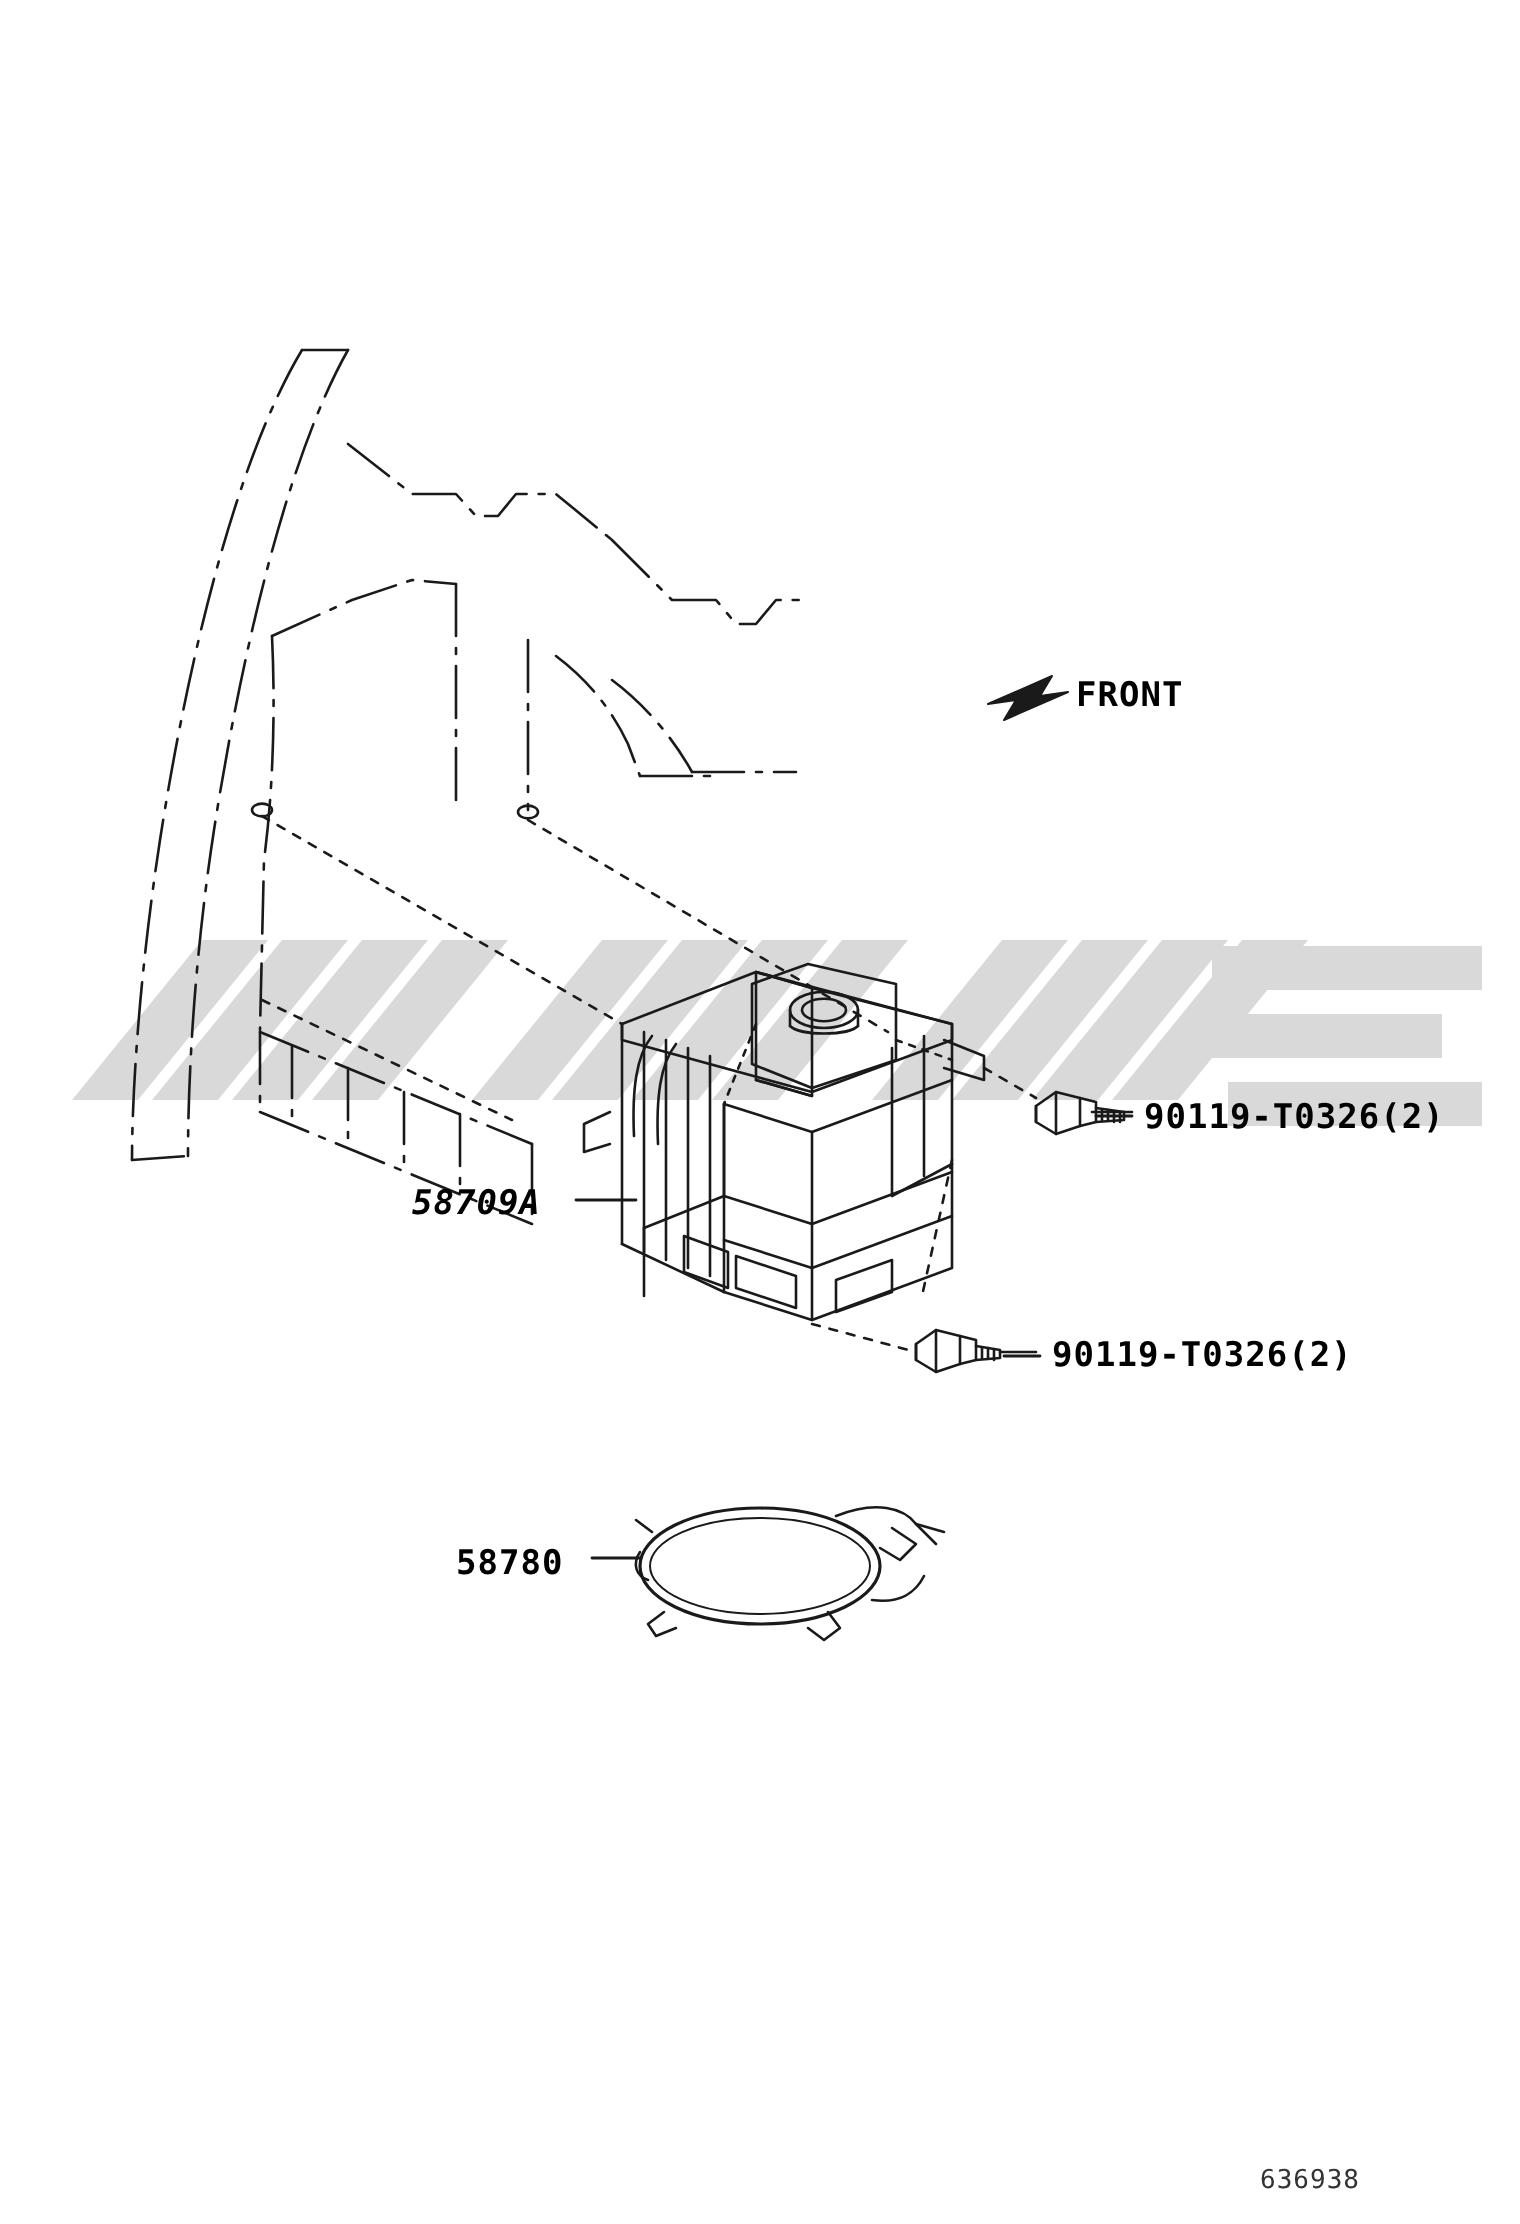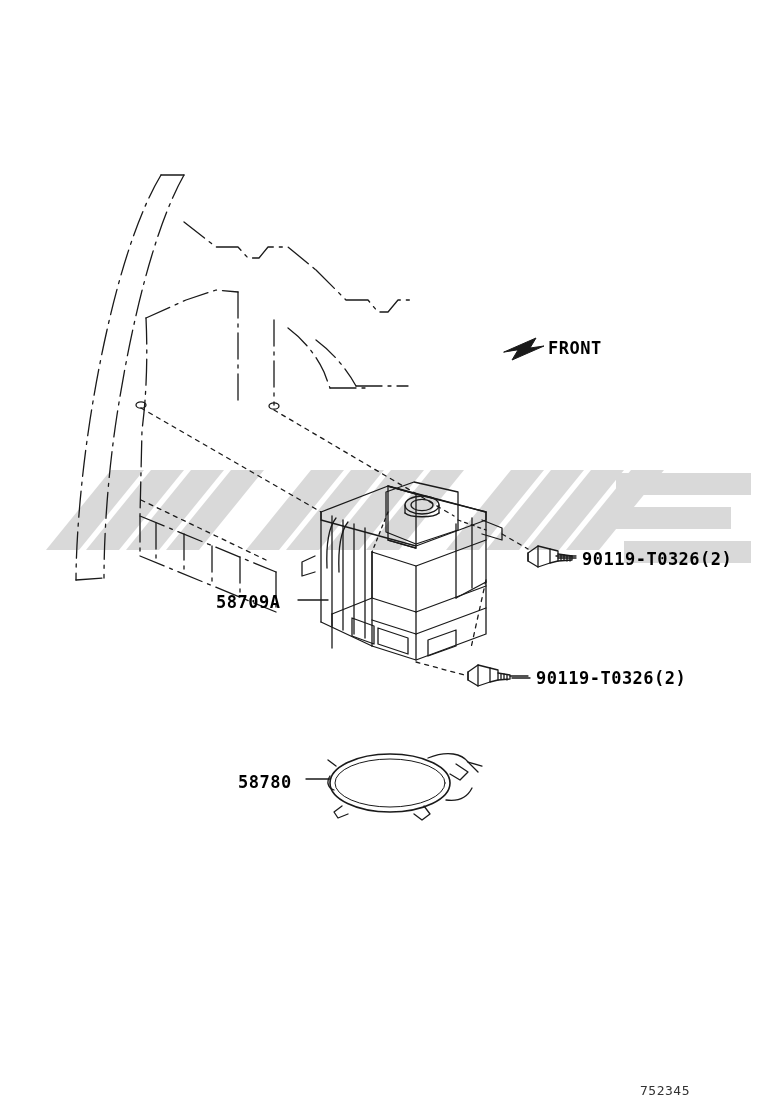--- a/index.html
+++ b/index.html
@@ -9,21 +9,21 @@
   }
   body {
     width: 760px;
     height: 1112px;
     position: relative;
     overflow: hidden;
     font-family: "DejaVu Sans Mono", monospace;
   }
   #diagram-root {
     position: absolute;
-    left: 16px; top: 0;
+    left: 6px; top: 0;
     width: 692px;
     height: 1112px;
   }
   svg.layer {
     position: absolute;
     left: 0; top: 0;
     width: 760px;
     height: 1112px;
     overflow: visible;
   }
@@ -211,21 +211,21 @@
       <path d="M542 558 L560 558" stroke-width="1.4"></path>
 
       <path d="M496 678 L514 678" stroke-width="1.4"></path>
     </g>
   </svg>
 
   <div class="label" style="left:532px; top:338px;">FRONT</div>
 
   <div class="label" style="left:566px; top:549px;">90119-T0326(2)</div>
 
-  <div class="label" style="left:200px; top:592px;">58709A</div>
+  <div class="label" style="left:200px; top:592px;font-style:italic;">58709A</div>
 
   <div class="label" style="left:520px; top:668px;">90119-T0326(2)</div>
 
   <div class="label" style="left:222px; top:772px;text-align:center;">58780</div>
 
-  <div id="corner-code">752345</div>
+  <div id="corner-code">636938</div>
 
 </div>
 
 </body></html>

